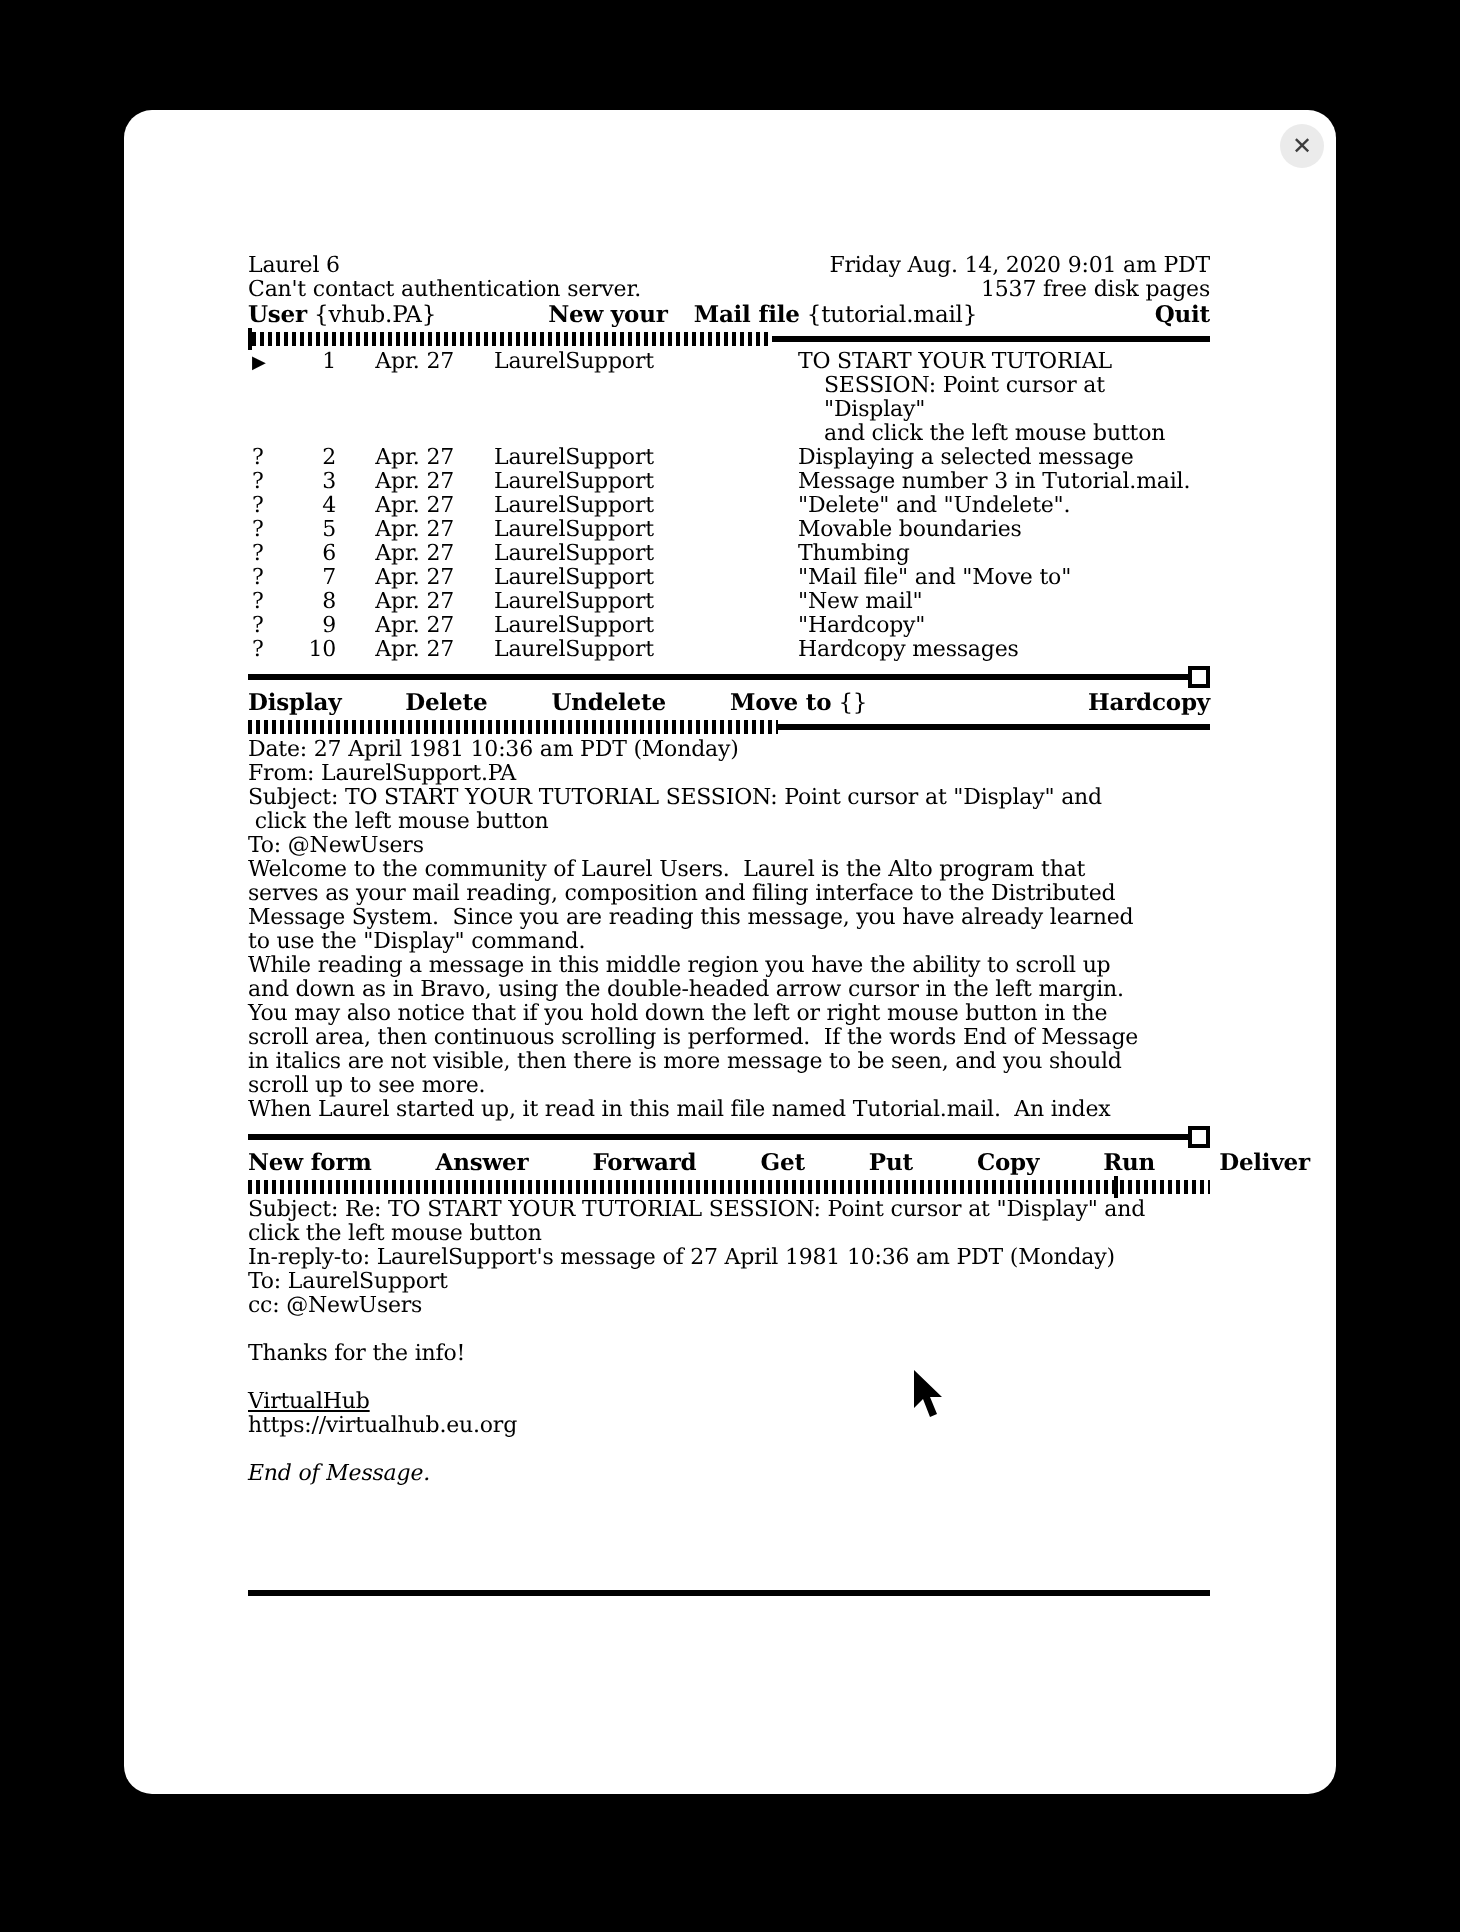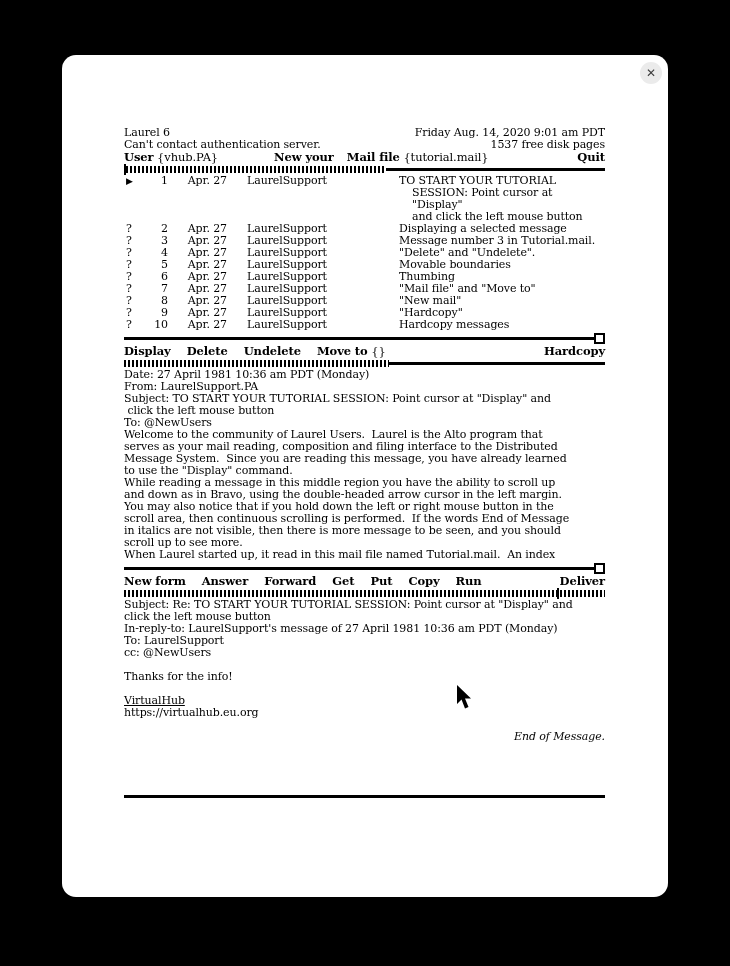--- a/index.html
+++ b/index.html
@@ -17,21 +17,21 @@
     font-family:"DejaVu Sans","Liberation Sans",sans-serif;font-weight:bold;
     font-size:12px;color:#3d3d3d;cursor:pointer;
   }
   .content{
     position:absolute;left:62px;top:72px;width:481px;
     font-size:11px;line-height:12px;letter-spacing:-0.1px;
   }
   .hdr-row{display:flex;justify-content:space-between;white-space:pre;gap:12px;}
   .bar{display:flex;font-weight:bold;font-size:11.5px;height:13px;align-items:baseline;white-space:pre;}
   .bar .val{font-weight:normal;}
-  #middle-bar,#bottom-bar{gap:16px;}
+  #middle-bar,#bottom-bar{gap:32px;}
   #top-bar .mi:nth-child(2){margin-left:56px;}
   #top-bar .mi:nth-child(3){margin-left:13px;}
   .push{margin-left:auto !important;}
   .mi{cursor:pointer;}
   
   .sb{position:relative;height:9px;display:flex;align-items:center;margin:1px 0;}
   .sb .tick{width:2px;height:11px;background:#000;flex:0 0 auto;}
   .sb .dots{height:7px;background:repeating-linear-gradient(90deg,#000 0 2px,#fff 2px 4px);flex:0 0 auto;}
   .sb .solid{flex:1;height:3px;background:#000;}
   #sb-top .dots{width:54%;}
@@ -49,21 +49,21 @@
   .mc-num{width:20px;text-align:right;flex:0 0 auto;}
   .mc-date{width:50px;padding-left:9px;flex:0 0 auto;white-space:pre;text-align:right;}
   .mc-sender{width:152px;padding-left:8px;flex:0 0 auto;margin-left:12px;}
   .mc-subj{flex:1;}
   .mc-subj .cont{padding-left:13px;}
   
   .tline{white-space:pre-wrap;}
   .para{margin-top:0;}
   .mt12{margin-top:12px;}
   .sig-link{text-decoration:underline;cursor:pointer;display:inline-block;}
-  .end-marker{font-style:italic;text-align:right;}
+  .end-marker{font-style:italic;}
   .endline{height:3px;background:#000;margin-top:52px;}
   .cursor-arrow{position:absolute;left:394px;top:630px;pointer-events:none;}
 </style>
 </head>
 <body>
 
 <div class="window">
   <div class="close-btn">
     <span>✕</span>
   </div>

